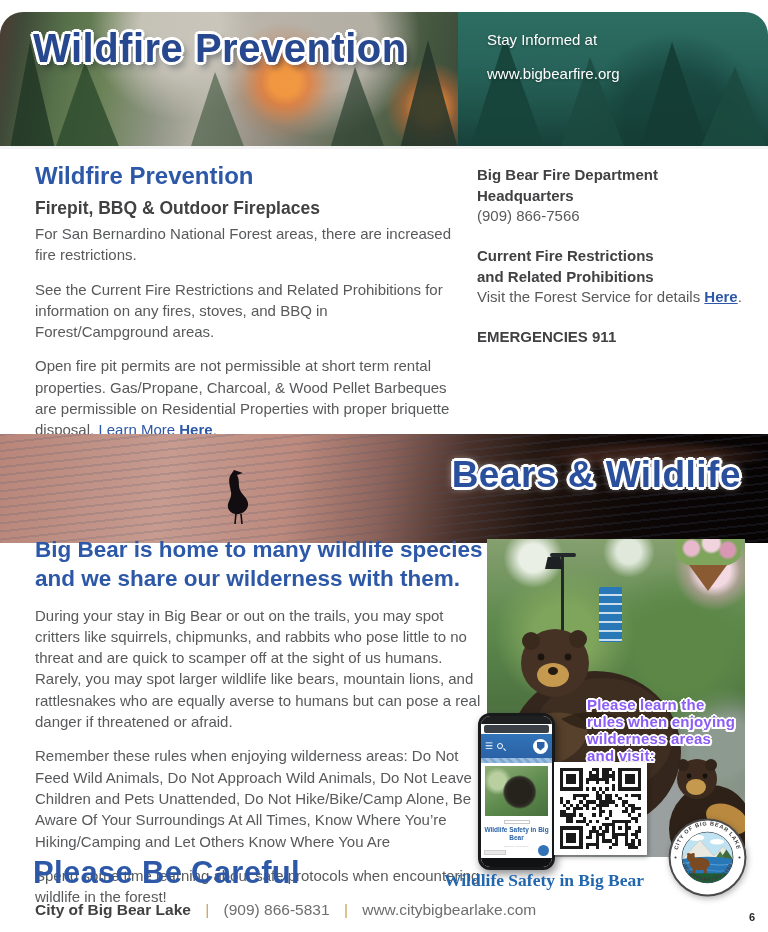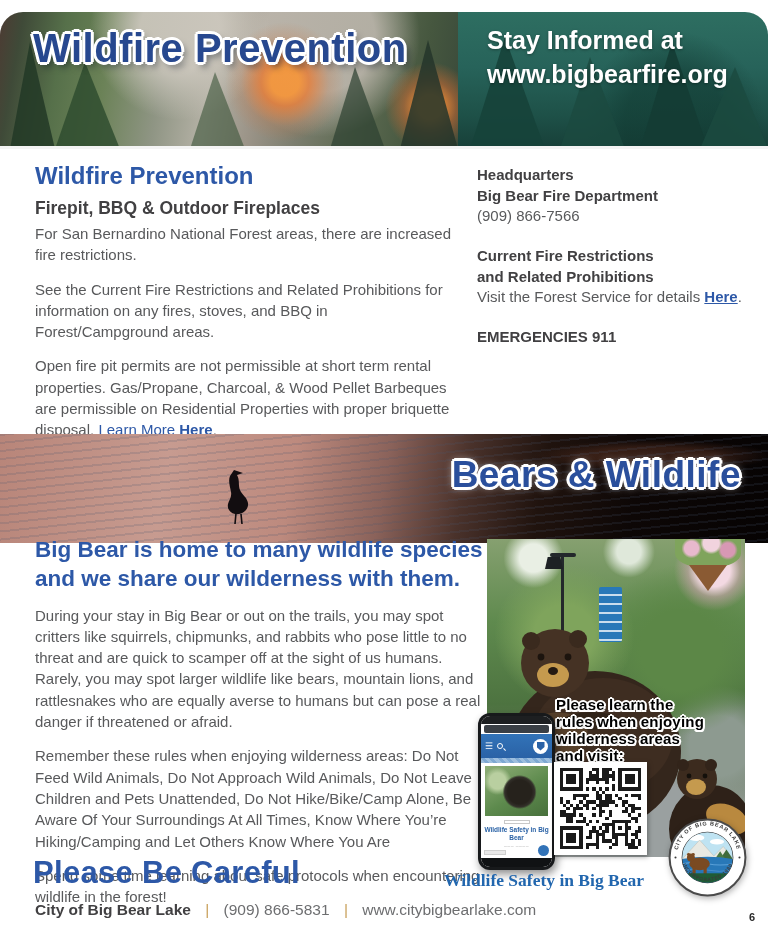--- a/index.html
+++ b/index.html
@@ -16,21 +16,21 @@
       radial-gradient(circle at 180px 18px, rgba(205,200,190,.9) 0 40px, transparent 90px),
       radial-gradient(circle at 320px 25px, rgba(188,182,172,.9) 0 55px, transparent 100px),
       linear-gradient(100deg, #4d3b33 0%, #3f4a38 5%, #56704a 14%, #6b8257 24%, #8f9584 36%, #b3b0a4 46%, #9b9488 56%, #7b7d6e 66%, #5d6b52 78%, #46573f 90%, #39493a 100%); }
   .bt-right { position:absolute; left:458px; top:0; width:310px; height:137px;
     background:
       radial-gradient(circle at 70% 80%, rgba(16,56,48,.55) 0 50px, transparent 90px),
       linear-gradient(180deg, #2e6e61 0%, #27635a 40%, #1e5148 75%, #173f38 100%); }
   .bt-trees { position:absolute; left:0; top:0; width:768px; height:137px; }
   .bt-title { position:absolute; left:33px; top:14px; font-size:40px; font-weight:bold; letter-spacing:.5px; color:#27488f;
     text-shadow:-2px -2px 0 #fff, 2px -2px 0 #fff, -2px 2px 0 #fff, 2px 2px 0 #fff, 0 -3px 0 #fff, 0 3px 0 #fff, -3px 0 0 #fff, 3px 0 0 #fff, 4px 5px 7px rgba(10,20,35,.55); }
-  .bt-stay { position:absolute; left:487px; top:11px; color:#ffffff; font-size:25px; font-weight:bold; line-height:34px; text-shadow:0 1px 3px rgba(0,0,0,.35); }
+  .bt-stay { position:absolute; left:487px; top:11px; color:#ffffff; font-size:15px; font-weight:normal; line-height:34px; text-shadow:0 1px 3px rgba(0,0,0,.35); }
 
   
   .col-left1 { position:absolute; left:35px; top:150px; width:428px; }
   .h2-blue { color:#2d58a7; font-size:24px; font-weight:bold; margin:0 0 8px 0; }
   .h3-gray { color:#414042; font-size:17.5px; font-weight:bold; margin:10px 0 4px 0; }
   .body-p { color:#58595b; font-size:15px; line-height:1.42; margin:0 0 13px 0; }
   .lnk { color:#2d58a7; text-decoration:none; cursor:pointer; }
   .lnk-b { color:#2d58a7; font-weight:bold; text-decoration:underline; cursor:pointer; }
 
   .col-right1 { position:absolute; left:477px; top:153px; width:280px; font-size:15px; line-height:1.38; }
@@ -76,21 +76,21 @@
       radial-gradient(circle at 25% 45%, #e8b9cd 0 7px, transparent 10px),
       radial-gradient(circle at 55% 30%, #f1d3de 0 8px, transparent 11px),
       radial-gradient(circle at 80% 50%, #d898b4 0 7px, transparent 10px),
       #7fa45c; }
   .basket-cone { position:absolute; right:18px; top:26px; width:38px; height:26px; background:#8a5a33; clip-path:polygon(0 0,100% 0,50% 100%); }
   .sign-green { position:absolute; left:148px; top:168px; width:34px; height:22px; background:#2e5c33; border:1px solid #caa84e; }
   .sign-green2 { position:absolute; left:152px; top:194px; width:26px; height:14px; background:#35663a; border:1px solid #caa84e; }
   .big-bear-svg { position:absolute; left:-4px; top:62px; }
   .small-bear-svg { position:absolute; right:-6px; top:210px; }
 
-  .overlay-text { position:absolute; left:556px; top:684px; width:170px; font-size:15px; font-weight:bold; line-height:17px; color:#000000; letter-spacing:.2px;
+  .overlay-text { position:absolute; left:587px; top:684px; width:170px; font-size:15px; font-weight:bold; line-height:17px; color:#8b5cf6; letter-spacing:.2px;
     text-shadow:-1.5px -1.5px 0 #fff, 1.5px -1.5px 0 #fff, -1.5px 1.5px 0 #fff, 1.5px 1.5px 0 #fff, 0 2px 0 #fff, 0 -2px 0 #fff, 2px 0 0 #fff, -2px 0 0 #fff; }
 
   
   .phone { position:absolute; left:478px; top:701px; width:77px; height:157px; background:#17191b; border-radius:12px; padding:3px; box-shadow:2px 4px 8px rgba(0,0,0,.45); }
   .phone-screen { width:100%; height:100%; background:#fff; border-radius:9px; overflow:hidden; display:flex; flex-direction:column; }
   .ph-status { height:8px; background:#1d1f21; }
   .ph-url { height:8px; background:#3a3f45; margin:1px 3px; border-radius:2px; }
   .ph-nav { height:24px; background:linear-gradient(180deg,#3273b8,#2a62a6); display:flex; align-items:center; padding:0 4px; gap:4px; }
   .ph-burger { color:#fff; font-size:9px; line-height:9px; }
   .ph-search { width:6px; height:6px; border:1.2px solid #fff; border-radius:50%; position:relative; }
@@ -150,22 +150,22 @@
     <h3 class="h3-gray" style="margin-top:2px">Firepit, BBQ &amp; Outdoor Fireplaces</h3>
     <p class="body-p">For San Bernardino National Forest areas, there are increased fire restrictions.</p>
     <p class="body-p">See the Current Fire Restrictions and Related Prohibitions for information on any fires, stoves, and BBQ in Forest/Campground areas.</p>
     <p class="body-p"><span>Open fire pit permits are not permissible at short term rental properties. Gas/Propane, Charcoal, &amp; Wood Pellet Barbeques are permissible on Residential Properties with proper briquette disposal.</span>
       <a class="lnk">Learn More</a>
       <a class="lnk-b">Here</a><span>.</span></p>
   </section>
 
   <aside class="col-right1">
     <div class="rc-group">
+      <div class="rc-bold">Big Bear Fire Department</div>
       <div class="rc-bold">Headquarters</div>
-      <div class="rc-bold">Big Bear Fire Department</div>
       <div class="rc-reg">(909) 866-7566</div>
     </div>
     <div class="rc-group">
       <div class="rc-bold">Current Fire Restrictions</div>
       <div class="rc-bold">and Related Prohibitions</div>
       <div class="rc-reg"><span>Visit the Forest Service for details</span>
         <a class="lnk-b">Here</a><span>.</span></div>
     </div>
     <div class="rc-bold">EMERGENCIES 911</div>
   </aside>

